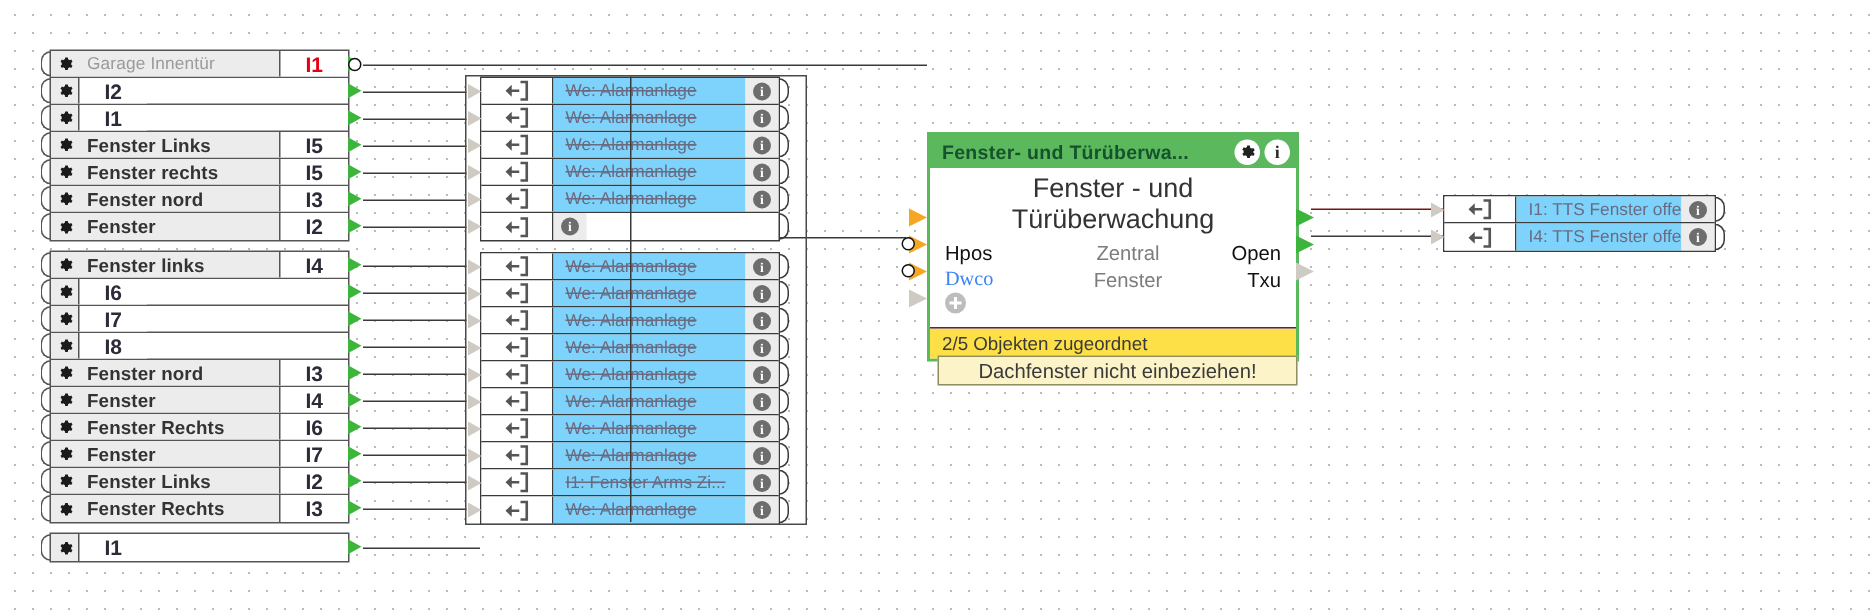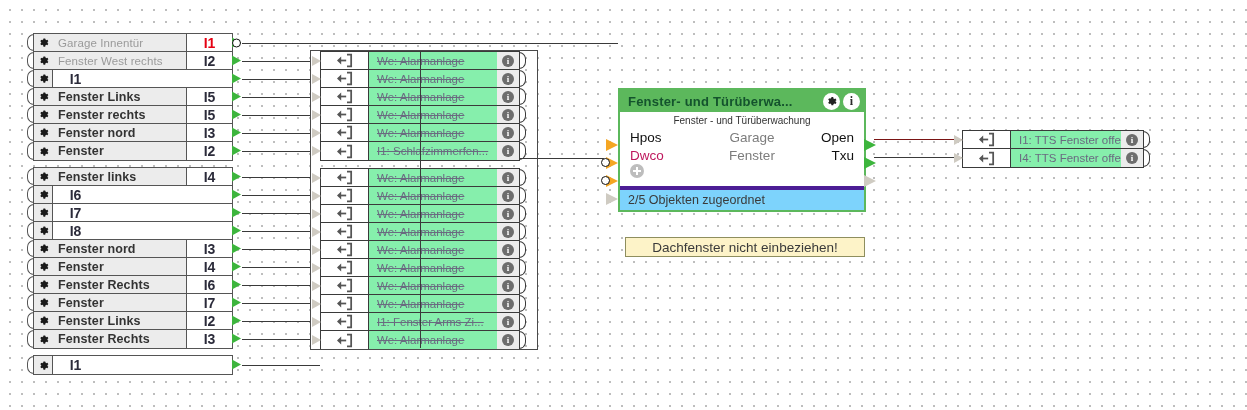--- a/index.html
+++ b/index.html
@@ -63,21 +63,21 @@
     position:relative;height:18px;box-sizing:border-box;display:flex;align-items:center;
     border-bottom:1px solid #3a3a3a;
   }
   .tgtrow:last-child{border-bottom:none;}
   .tgtrow .iconcell{
     flex:0 0 48px;height:100%;display:flex;align-items:center;justify-content:center;
     background:#fff;border-right:1px solid #3a3a3a;box-sizing:border-box;
   }
   .tgtrow .lblcell{
     flex:1 1 auto;height:100%;display:flex;align-items:center;padding-left:8px;
-    background:#86efac;box-sizing:border-box;
+    background:#7dd3fc;box-sizing:border-box;
     font-size:11.5px;color:#6a6a80;white-space:nowrap;overflow:hidden;
   }
   .tgtrow.struck .lblcell span{text-decoration:line-through;}
   .tgtrow .infocell{
     flex:0 0 22px;height:100%;display:flex;align-items:center;justify-content:center;
     background:#ececec;box-sizing:border-box;
   }
   .ibadge{
     width:12px;height:12px;border-radius:50%;background:#6d6d6d;color:#fff;
     font-size:9px;font-weight:bold;line-height:12px;text-align:center;
@@ -110,39 +110,39 @@
   }
   .fblock .titletext{
     flex:1 1 auto;color:#14532d;font-size:13px;font-weight:bold;
     white-space:nowrap;overflow:hidden;letter-spacing:0.2px;
   }
   .rndbtn{
     width:17px;height:17px;border-radius:50%;background:#fff;color:#2b2b2b;
     display:inline-flex;align-items:center;justify-content:center;margin-left:3px;flex:0 0 17px;
   }
   .fblock .subtitle{
-    text-align:center;font-size:10px;color:#333;padding:3px 0 2px;
+    text-align:center;font-size:18px;color:#333;padding:3px 0 2px;
   }
   .fblock .ports{position:relative;padding:0 10px;}
   .prow{display:flex;align-items:center;height:18px;font-size:13.5px;}
   .prow .pl{flex:0 0 90px;text-align:left;color:#111;}
-  .prow .pl.red{color:#be185d;}
+  .prow .pl.red{color:#3b82f6;font-family:Liberation Serif, serif;}
   .prow .pc{flex:1 1 auto;text-align:center;color:#7c7c7c;}
   .prow .pr{flex:0 0 70px;text-align:right;color:#111;}
   .plus{
     width:14px;height:14px;border-radius:50%;background:#bdbdbd;position:relative;display:inline-block;
   }
   .plus:before,.plus:after{
     content:"";position:absolute;background:#fff;
   }
   .plus:before{left:3px;top:6px;width:8px;height:2px;}
   .plus:after{left:6px;top:3px;width:2px;height:8px;}
   .fblock .statusbar{
-    background:#7dd3fc;font-size:12.5px;color:#3a3a3a;padding:3px 0 3px 8px;
-    border-top:4px solid #4c1d95;
+    background:#fde047;font-size:12.5px;color:#3a3a3a;padding:3px 0 3px 8px;
+    border-top:1px solid #4c1d95;
   }
   .fp-in{
     position:absolute;left:-14px;width:12px;height:12px;
   }
   .fp-in .tri{
     width:0;height:0;border-top:6px solid transparent;border-bottom:6px solid transparent;
     border-left:12px solid #f5a623;
   }
   .fp-in.grey .tri{border-left-color:#cfcbc2;}
   .fp-dot{
@@ -207,21 +207,20 @@
         </div>
         <div class="pin-dot" style="right: -9px;"></div>
       </div>
       <div class="srcrow dim">
         <div class="lbrace"></div>
         <div class="gearcell">
           <svg width="11" height="11" viewBox="0 0 24 24" aria-hidden="true">
             <path fill="#1a1a1a" d="M12 8.4a3.6 3.6 0 100 7.2 3.6 3.6 0 000-7.2zm8.8 3.6c0-.5 0-.9-.1-1.3l1.9-1.5-1.9-3.3-2.2 1a7.6 7.6 0 00-2.3-1.3L15.7 3h-3.8l-.4 2.6c-.9.3-1.6.7-2.3 1.3l-2.2-1-1.9 3.3 1.9 1.5c-.1.4-.1.8-.1 1.3s0 .9.1 1.3l-1.9 1.5 1.9 3.3 2.2-1c.7.6 1.4 1 2.3 1.3l.4 2.6h3.8l.4-2.6c.9-.3 1.6-.7 2.3-1.3l2.2 1 1.9-3.3-1.9-1.5c.1-.4.1-.8.1-1.3z"></path>
           </svg>
         </div>
-        <div class="namecell">Fenster West rechts</div>
         <div class="idcell">I2</div>
         <div class="pin-out">
           <div class="tri"></div>
         </div>
       </div>
       <div class="srcrow dim">
         <div class="lbrace"></div>
         <div class="gearcell">
           <svg width="11" height="11" viewBox="0 0 24 24" aria-hidden="true">
             <path fill="#1a1a1a" d="M12 8.4a3.6 3.6 0 100 7.2 3.6 3.6 0 000-7.2zm8.8 3.6c0-.5 0-.9-.1-1.3l1.9-1.5-1.9-3.3-2.2 1a7.6 7.6 0 00-2.3-1.3L15.7 3h-3.8l-.4 2.6c-.9.3-1.6.7-2.3 1.3l-2.2-1-1.9 3.3 1.9 1.5c-.1.4-.1.8-.1 1.3s0 .9.1 1.3l-1.9 1.5 1.9 3.3 2.2-1c.7.6 1.4 1 2.3 1.3l.4 2.6h3.8l.4-2.6c.9-.3 1.6-.7 2.3-1.3l2.2 1 1.9-3.3-1.9-1.5c.1-.4.1-.8.1-1.3z"></path>
@@ -518,23 +517,20 @@
         <div class="rbrace"></div>
       </div>
       <div class="tgtrow struck">
         <div class="pin-in"></div>
         <div class="iconcell">
           <svg width="17" height="15" viewBox="0 0 20 18" aria-hidden="true">
             <path fill="none" stroke="#555" stroke-width="2.1" d="M13 2 H18 V16 H13"></path>
             <path fill="none" stroke="#555" stroke-width="2.1" d="M12 9 H3"></path>
             <path fill="#555" d="M6 4.2 L1 9 L6 13.8 Z"></path>
           </svg>
-        </div>
-        <div class="lblcell">
-          <span>I1: Schlafzimmerfen...</span>
         </div>
         <div class="infocell">
           <span class="ibadge">i</span>
         </div>
         <div class="rbrace"></div>
       </div>
     </div>
 
   <div class="tgtgroup" id="tgt-bot" style="left: 320px; top: 168px; width: 200px; height: 182px;">
       <div class="tgtrow struck">
@@ -762,21 +758,21 @@
       <div class="rndbtn">
         <span style="font-family:'Liberation Serif',serif;font-weight:bold;font-size:12px;line-height:1;">i</span>
       </div>
     </div>
 
     <div class="subtitle">Fenster - und Türüberwachung</div>
 
     <div class="ports" id="fb-ports">
         <div class="prow">
           <div class="pl">Hpos</div>
-          <div class="pc">Garage</div>
+          <div class="pc">Zentral</div>
           <div class="pr">Open</div>
         </div>
         <div class="prow">
           <div class="pl red">Dwco</div>
           <div class="pc">Fenster</div>
           <div class="pr">Txu</div>
         </div>
       </div>
 
     <div style="padding:0 10px 4px 10px;">

